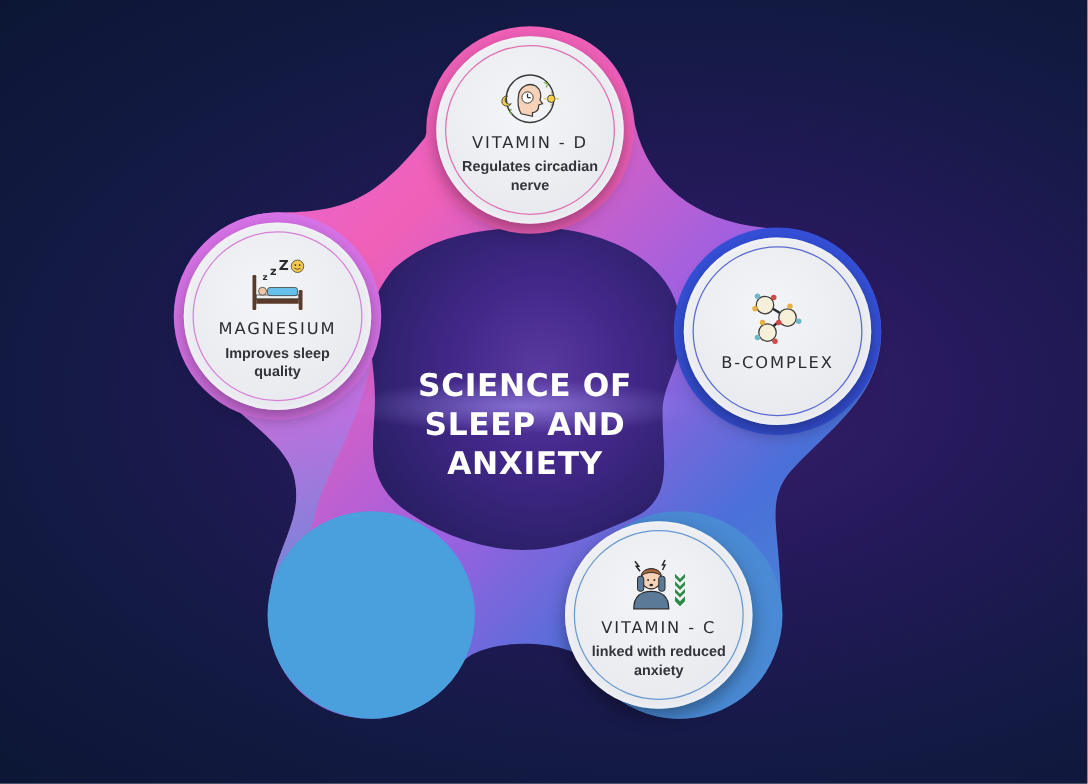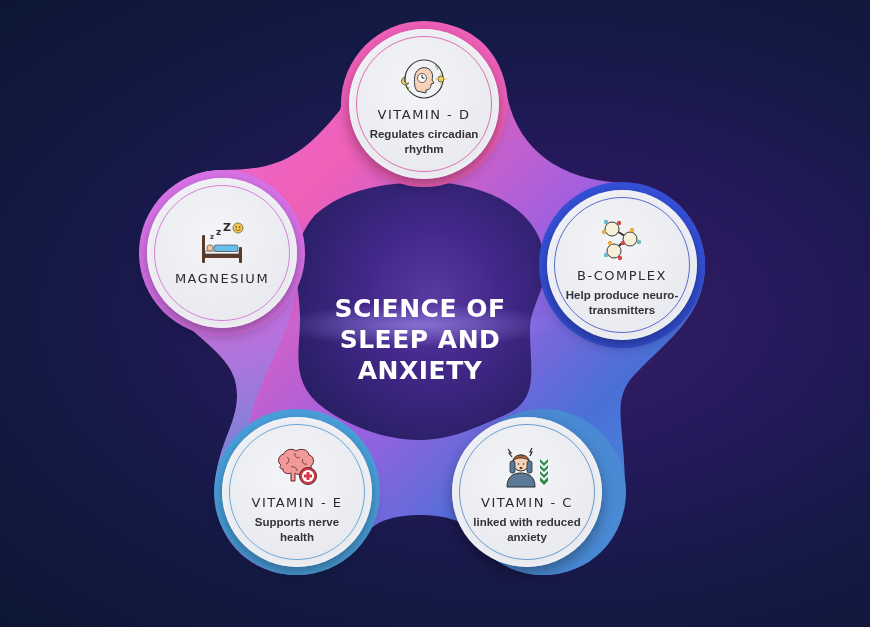--- a/index.html
+++ b/index.html
@@ -118,82 +118,67 @@
           <line x1="41" y1="26" x2="41" y2="28"></line>
         <line x1="35" y1="22" x2="37" y2="22"></line>
           <line x1="45" y1="22" x2="47" y2="22"></line>
       </g>
       <path d="M35 9 l3 1 l-1 3" fill="none" stroke="#7ab040" stroke-width="1"></path>
       <path d="M10 34 l-2 -1 l1 -3" fill="none" stroke="#7ab040" stroke-width="1"></path>
     </svg>
     <div class="title">VITAMIN - D</div>
     <div class="desc">
       <div>Regulates circadian</div>
-      <div>rhythm</div>
+      <div>nerve</div>
     </div>
   </div>
 
   <div class="node" style="left:147px; top:178px; --inner:#d880d8;">
     <svg class="icon" viewBox="0 0 48 44">
       <rect x="4" y="14" width="3" height="28" rx="1" fill="#5a3a2a"></rect>
       <rect x="41" y="26" width="3" height="16" rx="1" fill="#5a3a2a"></rect>
       <rect x="7" y="33" width="34" height="4" fill="#5a3a2a"></rect>
       <rect x="7" y="30" width="34" height="3" fill="#f2f2f2" stroke="#3a3a3a" stroke-width="0.6"></rect>
       <circle cx="12" cy="27" r="3.2" fill="#f0c8a8" stroke="#3a3a3a" stroke-width="0.6"></circle>
       <rect x="16" y="24" width="24" height="6.5" rx="2" fill="#66c0ea" stroke="#3a3a3a" stroke-width="0.6"></rect>
       <text x="12" y="18" font-size="7" font-weight="bold" fill="#2b2b2b" font-family="DejaVu Sans, sans-serif">z</text>
       <text x="18" y="14" font-size="9" font-weight="bold" fill="#2b2b2b" font-family="DejaVu Sans, sans-serif">z</text>
       <text x="25" y="10" font-size="11" font-weight="bold" fill="#2b2b2b" font-family="DejaVu Sans, sans-serif">Z</text>
       <circle cx="40" cy="7" r="5" fill="#f6c84a" stroke="#3a3a3a" stroke-width="0.6"></circle>
       <circle cx="38.3" cy="6" r="0.7" fill="#2b2b2b"></circle>
         <circle cx="41.7" cy="6" r="0.7" fill="#2b2b2b"></circle>
       <path d="M37.5 8.5 Q40 10.5 42.5 8.5" fill="none" stroke="#2b2b2b" stroke-width="0.6"></path>
     </svg>
     <div class="title">MAGNESIUM</div>
+    <div class="desc">
+      <div>Improves sleep</div>
+      <div>quality</div>
+    </div>
   </div>
 
   <div class="node" style="left:547px; top:190px; --inner:#5a6ad0;">
     <svg class="icon" viewBox="0 0 48 44">
       <line x1="14" y1="10" x2="30" y2="20" stroke="#2b2b2b" stroke-width="2"></line>
       <line x1="30" y1="20" x2="16" y2="32" stroke="#2b2b2b" stroke-width="2"></line>
       <circle cx="14" cy="11" r="7" fill="#f6f0d8" stroke="#3a3a3a" stroke-width="1"></circle>
       <circle cx="32" cy="21" r="7" fill="#f6f0d8" stroke="#3a3a3a" stroke-width="1"></circle>
       <circle cx="16" cy="33" r="7" fill="#f6f0d8" stroke="#3a3a3a" stroke-width="1"></circle>
       <circle cx="8" cy="4" r="2.2" fill="#6cb8c8"></circle>
         <circle cx="21" cy="5" r="2.2" fill="#d04848"></circle>
       <circle cx="6" cy="14" r="2.2" fill="#e8b040"></circle>
         <circle cx="34" cy="12" r="2.2" fill="#e8b040"></circle>
       <circle cx="41" cy="24" r="2.2" fill="#6cb8c8"></circle>
         <circle cx="25" cy="25" r="2.2" fill="#d04848"></circle>
       <circle cx="8" cy="37" r="2.2" fill="#6cb8c8"></circle>
         <circle cx="22" cy="40" r="2.2" fill="#d04848"></circle>
       <circle cx="12" cy="25" r="2.2" fill="#e8b040"></circle>
     </svg>
     <div class="title">B-COMPLEX</div>
-    <div class="desc">
-      <div>Help produce neuro-</div>
-      <div>transmitters</div>
-    </div>
-  </div>
-
-  <div class="node" style="left:222px; top:417px; --inner:#6aa8d8;">
-    <svg class="icon" viewBox="0 0 48 44">
-      <path d="M8 20 C4 18 5 10 11 9 C12 4 20 3 23 6 C27 3 35 4 36 10 C41 11 42 18 38 21 C39 26 34 29 30 27 C28 30 24 30 22 28 L22 36 L18 36 L18 28 C14 30 9 27 10 24 C7 24 6 22 8 20 Z" fill="#f29a9a" stroke="#5a2a2a" stroke-width="1"></path>
-      <path d="M14 12 C17 14 16 18 13 19 M22 8 C21 12 25 14 27 12 M30 14 C28 17 31 20 34 19 M18 22 C21 21 24 23 24 26" fill="none" stroke="#5a2a2a" stroke-width="0.8"></path>
-      <circle cx="35" cy="31" r="8.5" fill="#d43a4a" stroke="#5a2a2a" stroke-width="1"></circle>
-      <circle cx="35" cy="31" r="6" fill="#fff"></circle>
-      <rect x="33.5" y="27" width="3" height="8" fill="#d43a4a"></rect>
-      <rect x="31" y="29.5" width="8" height="3" fill="#d43a4a"></rect>
-    </svg>
-    <div class="title">VITAMIN - E</div>
-    <div class="desc">
-      <div>Supports nerve</div>
-      <div>health</div>
-    </div>
-  </div>
+  </div>
+
 
   <div class="node" style="left:452px; top:417px; --inner:#6a9ad0;">
     <svg class="icon" viewBox="0 0 48 44">
       <path d="M4 42 C4 32 10 28 18 28 C26 28 32 32 32 42 Z" fill="#5a7a98" stroke="#2b2b2b" stroke-width="1"></path>
       <circle cx="18" cy="18" r="8" fill="#f6d2b8" stroke="#2b2b2b" stroke-width="1"></circle>
       <path d="M10 16 C10 8 26 8 26 16 C23 12 13 12 10 16 Z" fill="#a8643a" stroke="#2b2b2b" stroke-width="0.8"></path>
       <rect x="7" y="16" width="5" height="12" rx="2" fill="#5a7a98" stroke="#2b2b2b" stroke-width="0.8"></rect>
       <rect x="24" y="16" width="5" height="12" rx="2" fill="#5a7a98" stroke="#2b2b2b" stroke-width="0.8"></rect>
       <circle cx="15.5" cy="19" r="0.8" fill="#2b2b2b"></circle>
         <circle cx="20.5" cy="19" r="0.8" fill="#2b2b2b"></circle>

